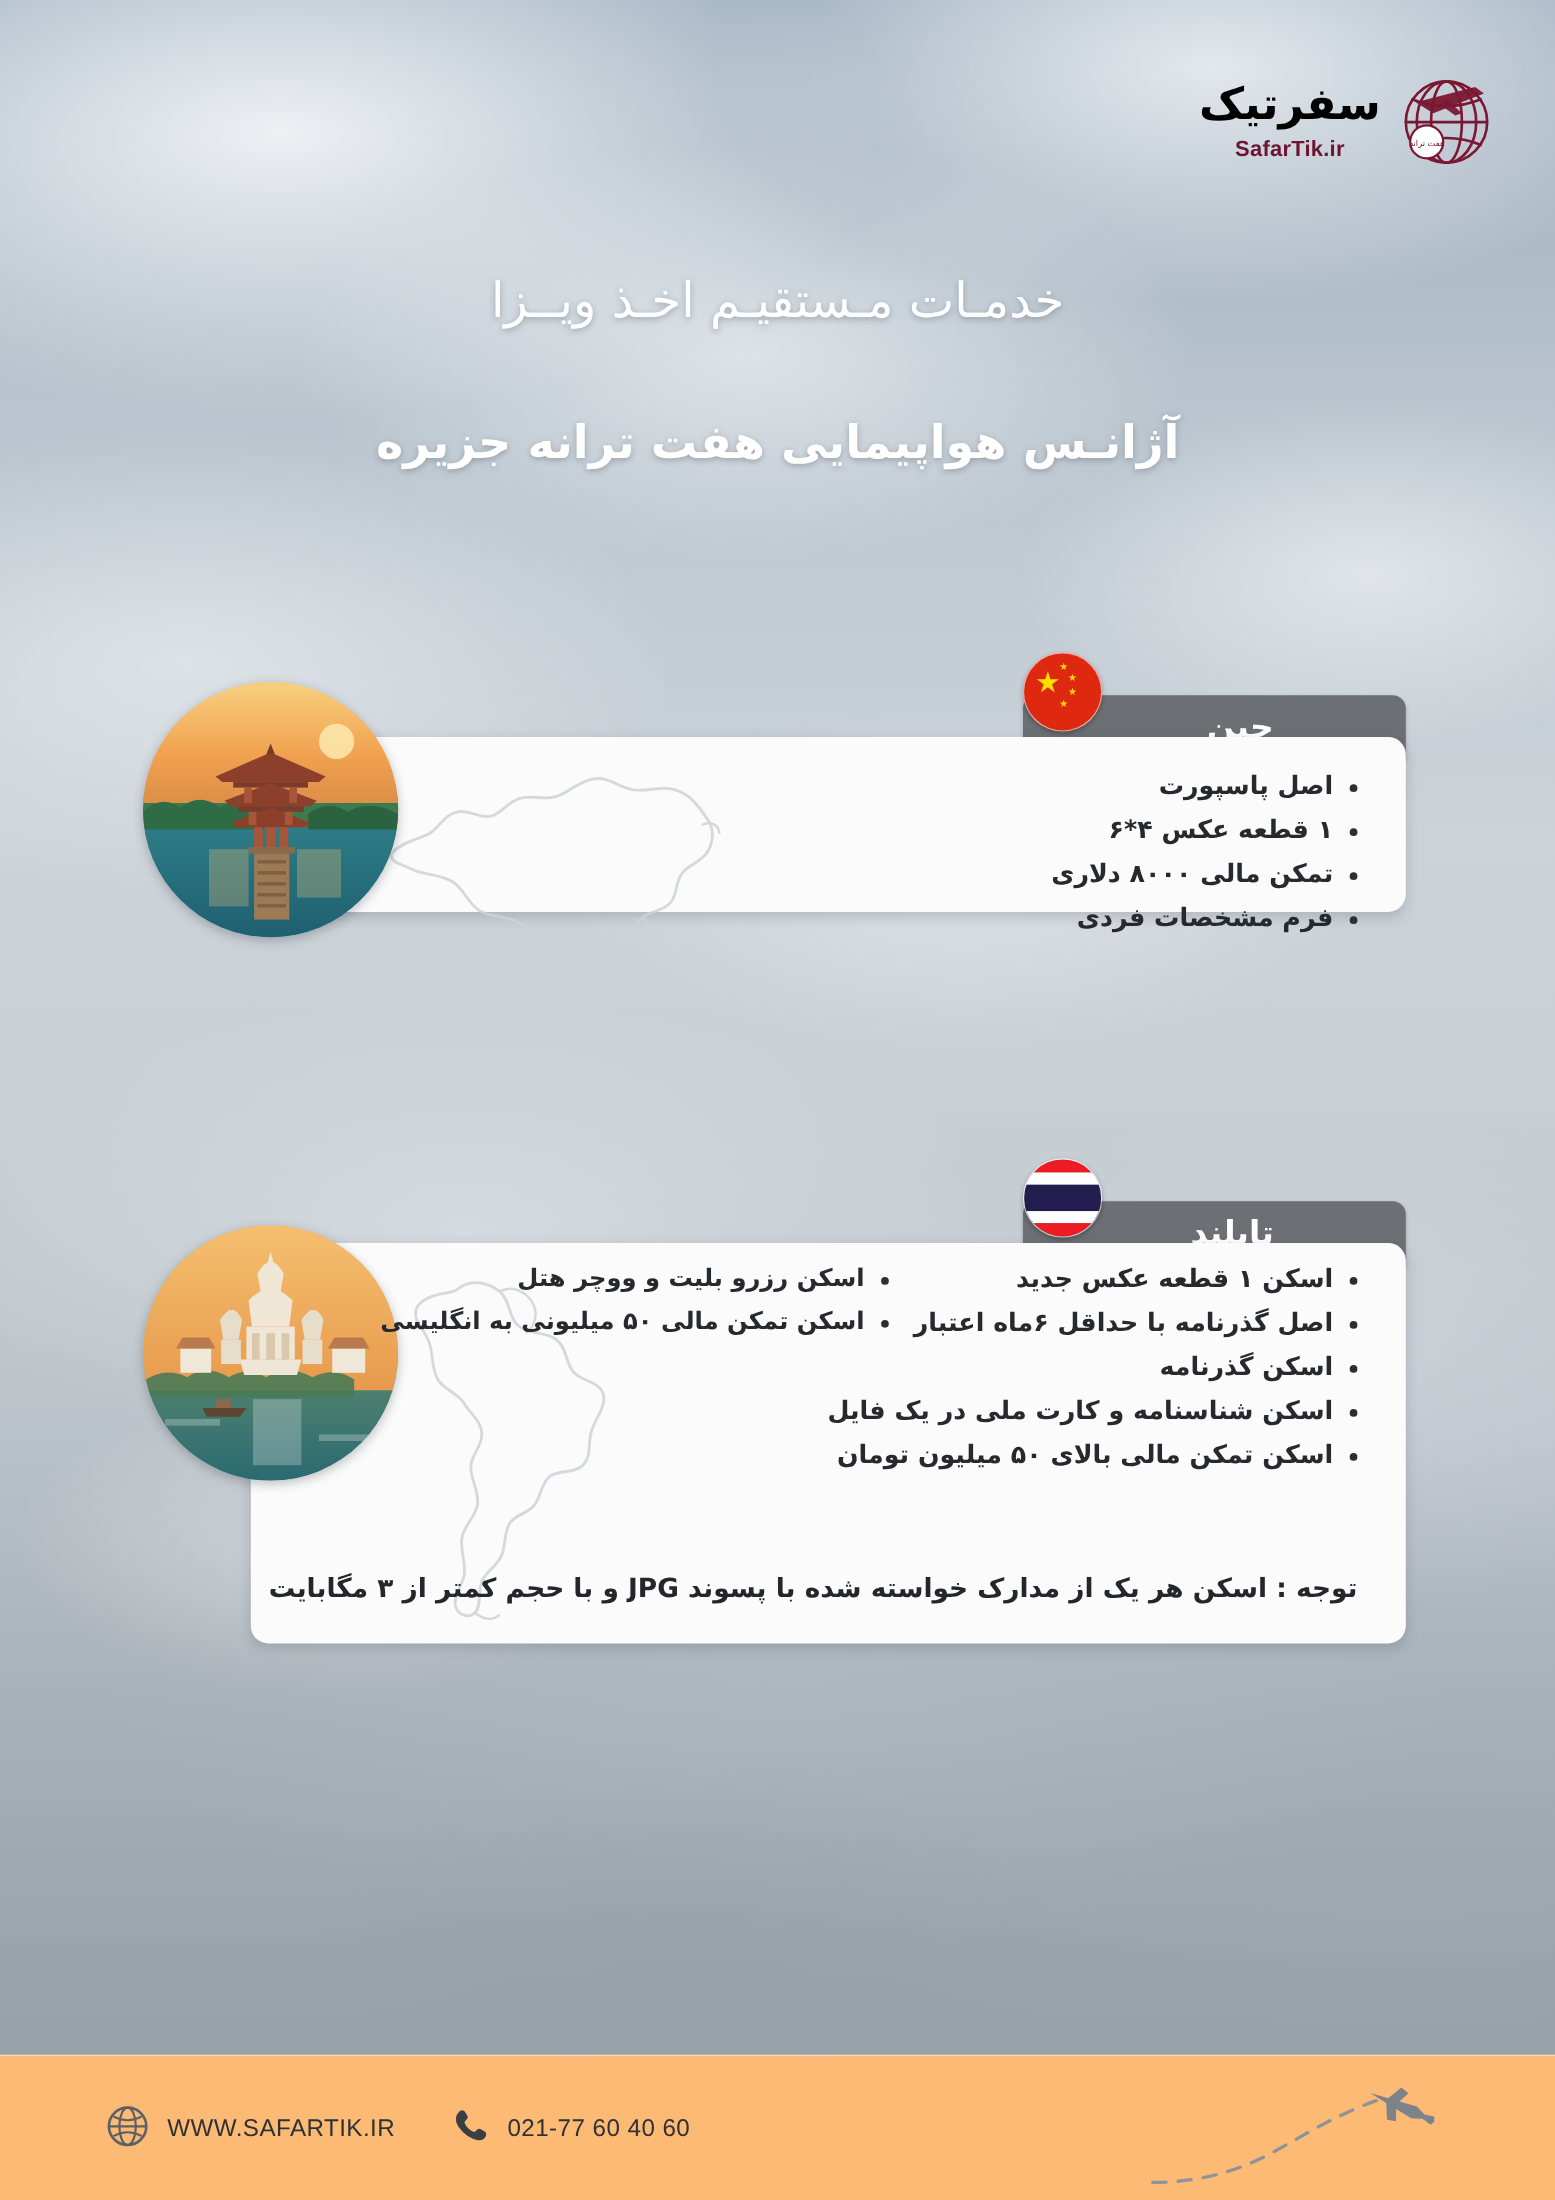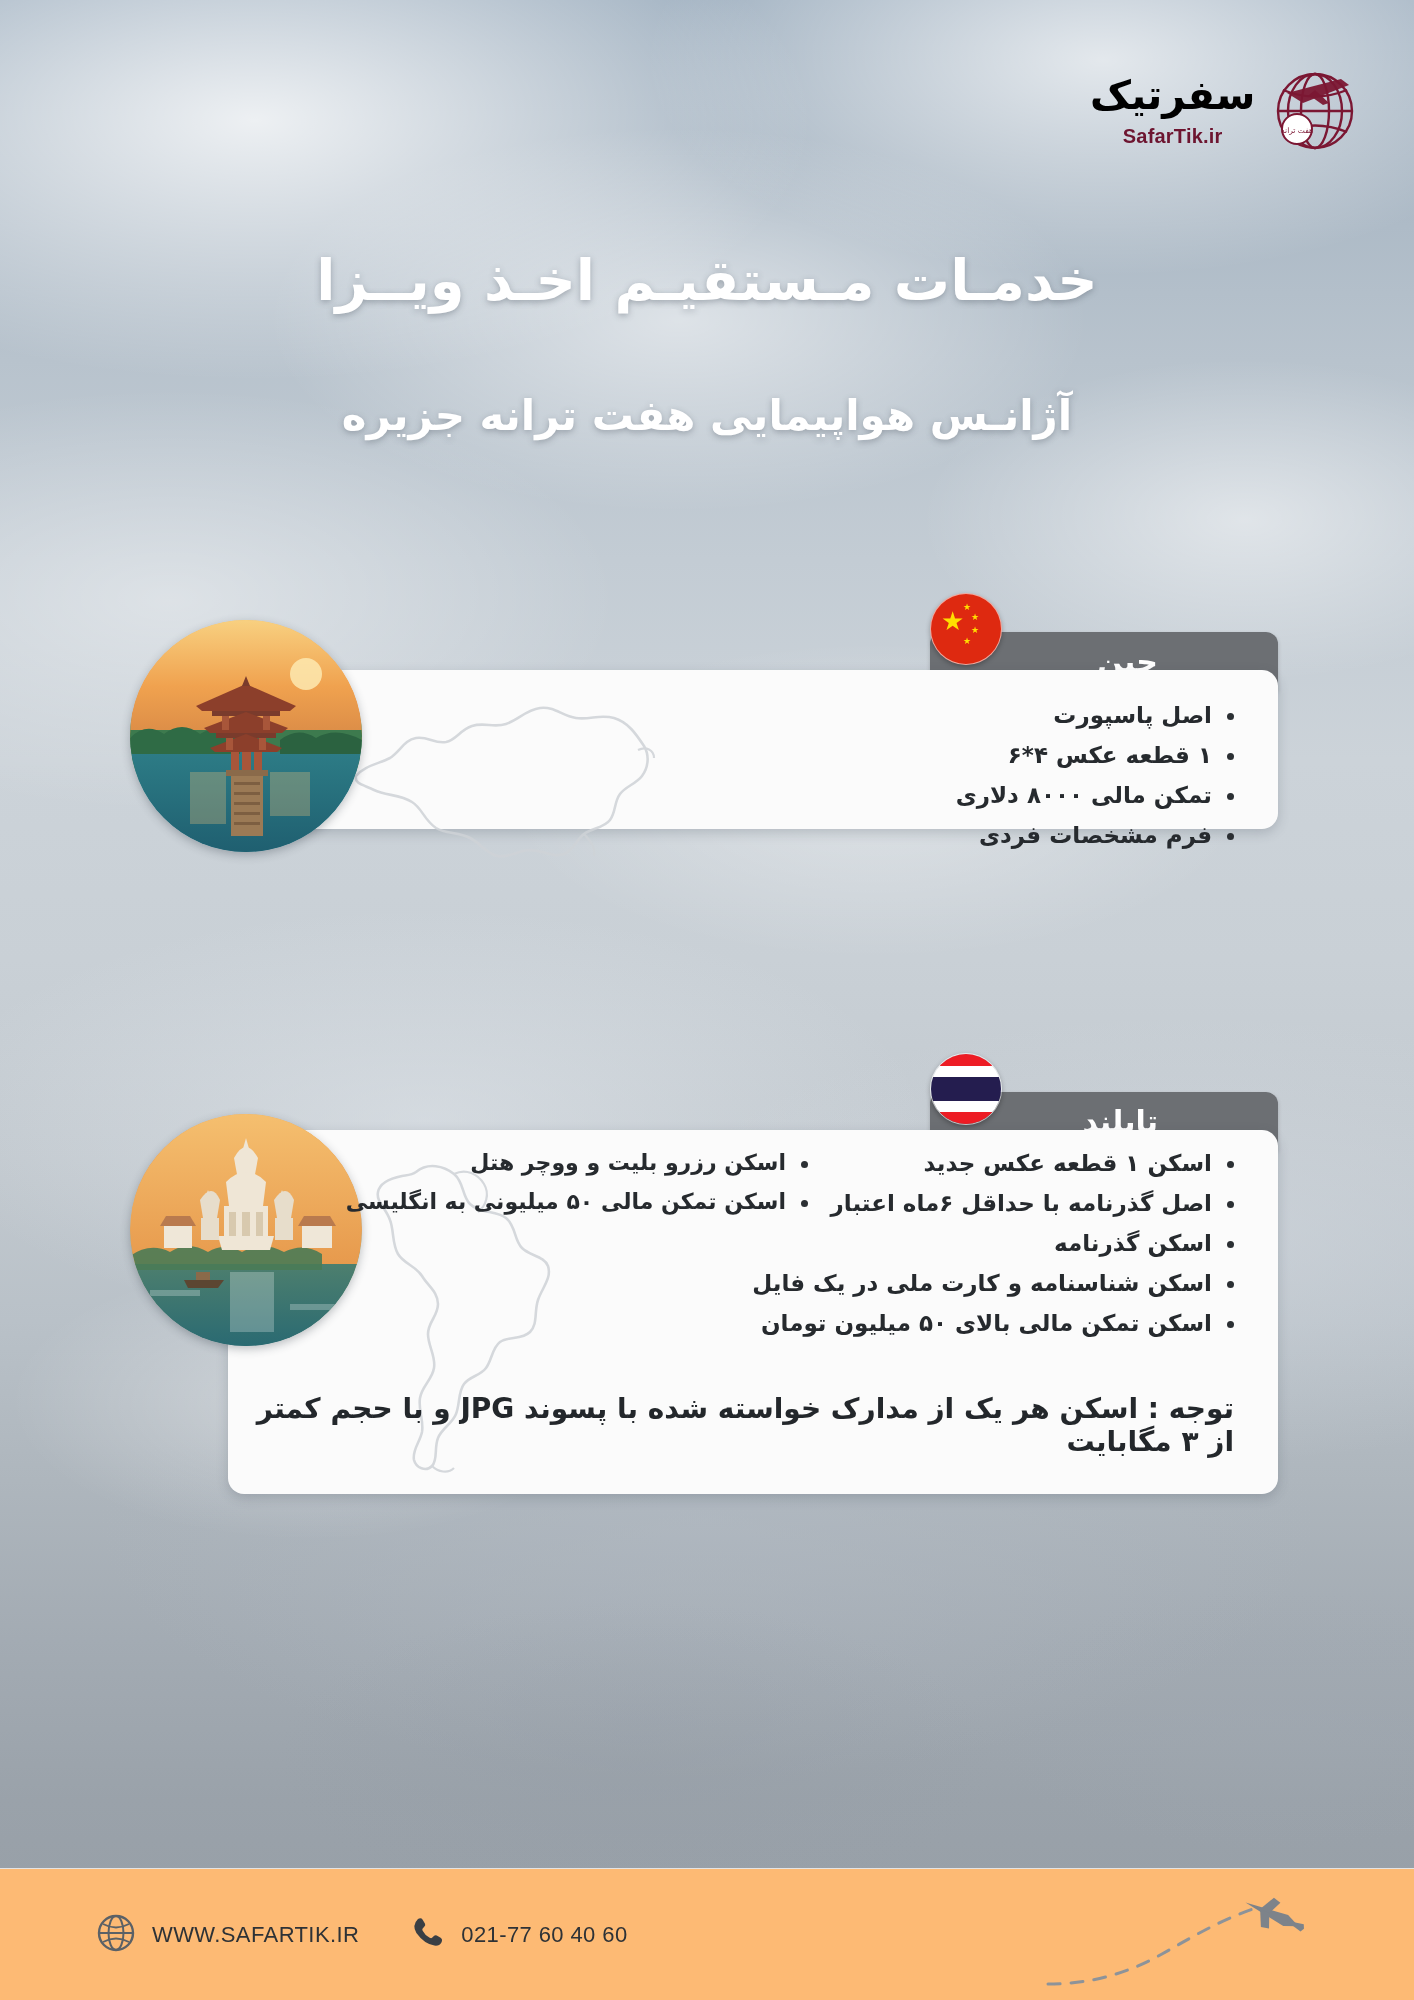--- a/index.html
+++ b/index.html
@@ -83,21 +83,21 @@
   }
 
   
   .head-wrap {
     position: absolute;
     top: 248px; left: 0; right: 0;
     text-align: center;
     color: #ffffff;
   }
   .h1 {
-    font-size: 56px; font-weight: 700;
+    font-size: 44px; font-weight: 400;
     letter-spacing: 3px;
     text-shadow: 0 2px 6px rgba(90,100,110,.45);
   }
   .h2 {
     margin-top: 78px;
     font-size: 42px; font-weight: 700;
     letter-spacing: 1px;
     text-shadow: 0 2px 6px rgba(90,100,110,.45);
   }
   .h3 {
@@ -213,21 +213,21 @@
   #china-bullets { top: 34px; right: 44px; }
   #thai-bullets-main { top: 22px; right: 44px; }
   #thai-bullets-side { top: 22px; right: 470px; }
   #thai-bullets-side li { font-size: 22px; }
 
   .note {
     position: absolute;
     left: 0; right: 44px;
     bottom: 36px;
     text-align: right;
-    font-size: 28px; font-weight: 700;
+    font-size: 24px; font-weight: 700;
     color: #23272b;
     direction: rtl;
   }
 
   
   .map-cn {
     position: absolute;
     top: 10px; left: 110px;
     width: 330px; height: 200px;
     opacity: .85;

